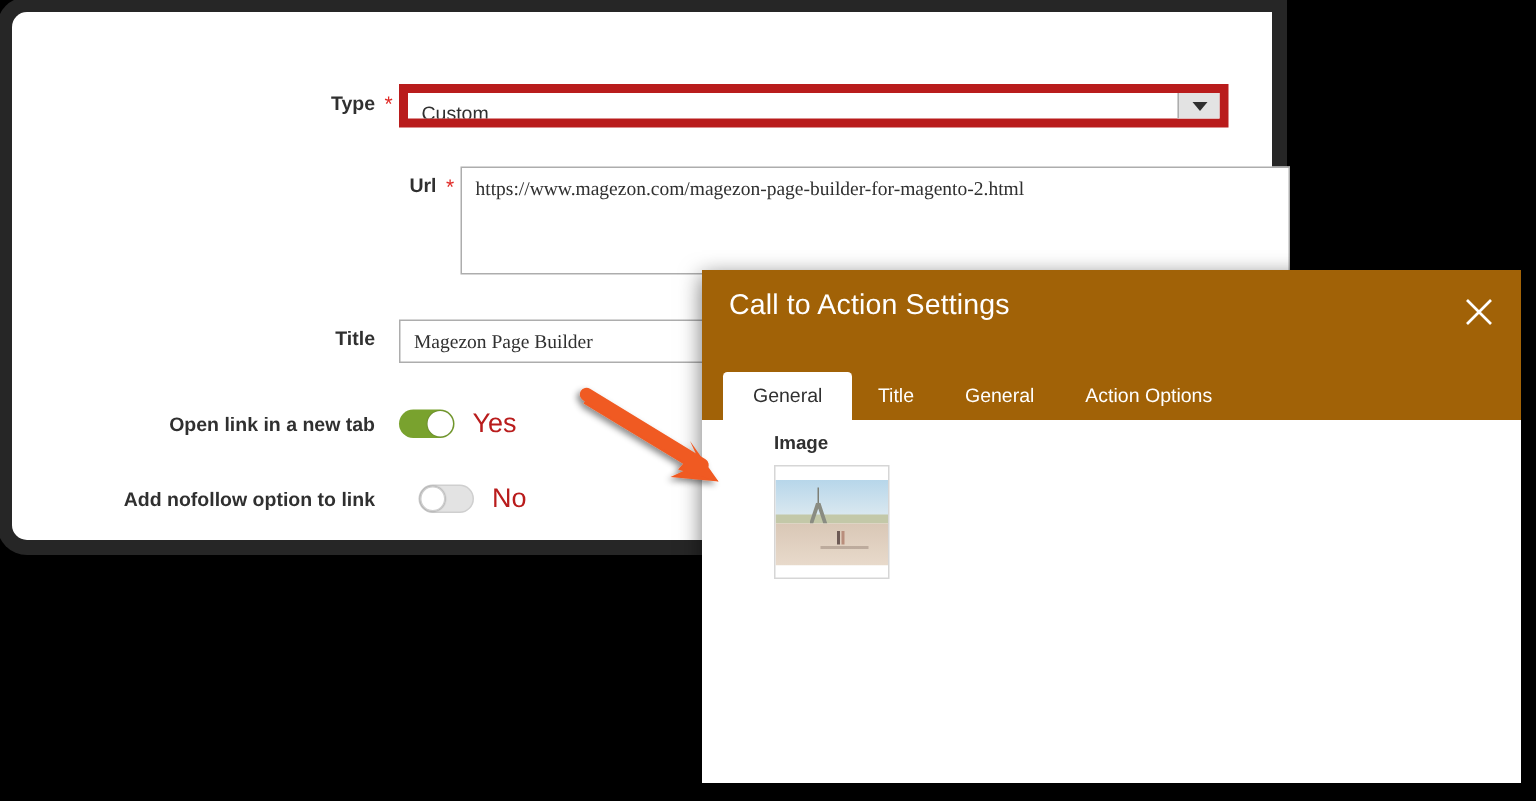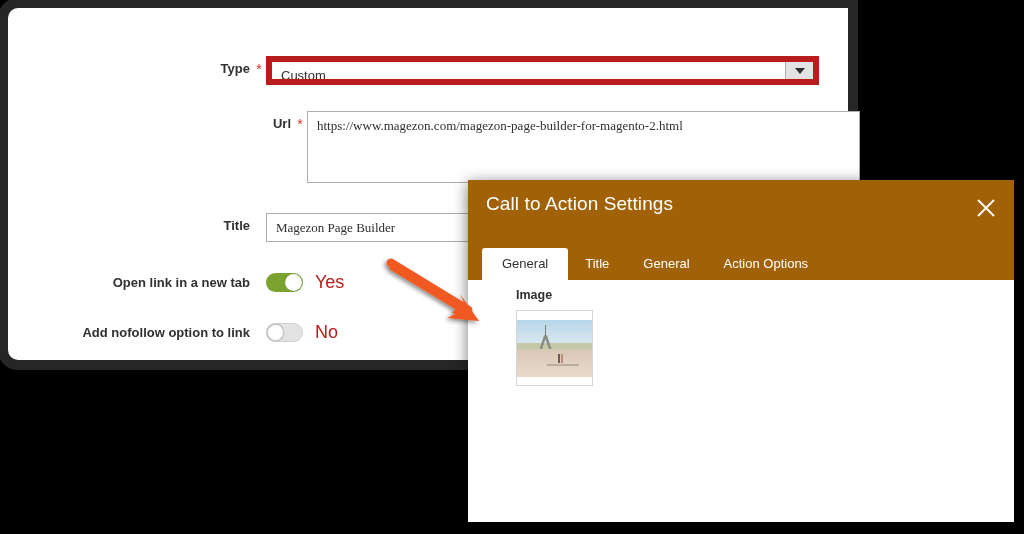--- a/index.html
+++ b/index.html
@@ -330,21 +330,21 @@
         <span class="req-star" style="visibility:hidden;">*</span>
       </div>
       <div class="toggle-row">
         <div class="toggle on">
             <span class="knob"></span>
           </div>
         <span class="toggle-text">Yes</span>
       </div>
     </div>
 
-    <div class="form-row" style="top:312px;">
+    <div class="form-row" style="top:312px;gap:13px;">
       <div class="label-wrap">
         <span class="form-label" style="width:auto;padding-right:0;">Add nofollow option to link</span>
         <span class="req-star" style="visibility:hidden;">*</span>
       </div>
       <div class="toggle-row">
         <div class="toggle off">
             <span class="knob"></span>
           </div>
         <span class="toggle-text">No</span>
       </div>

